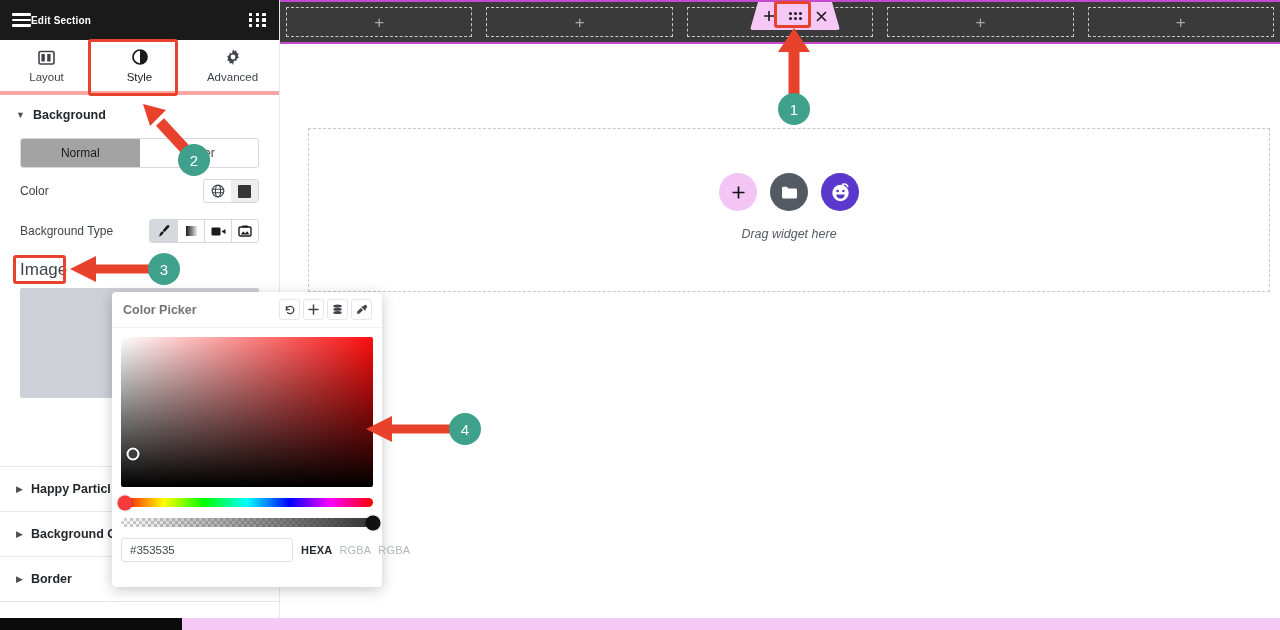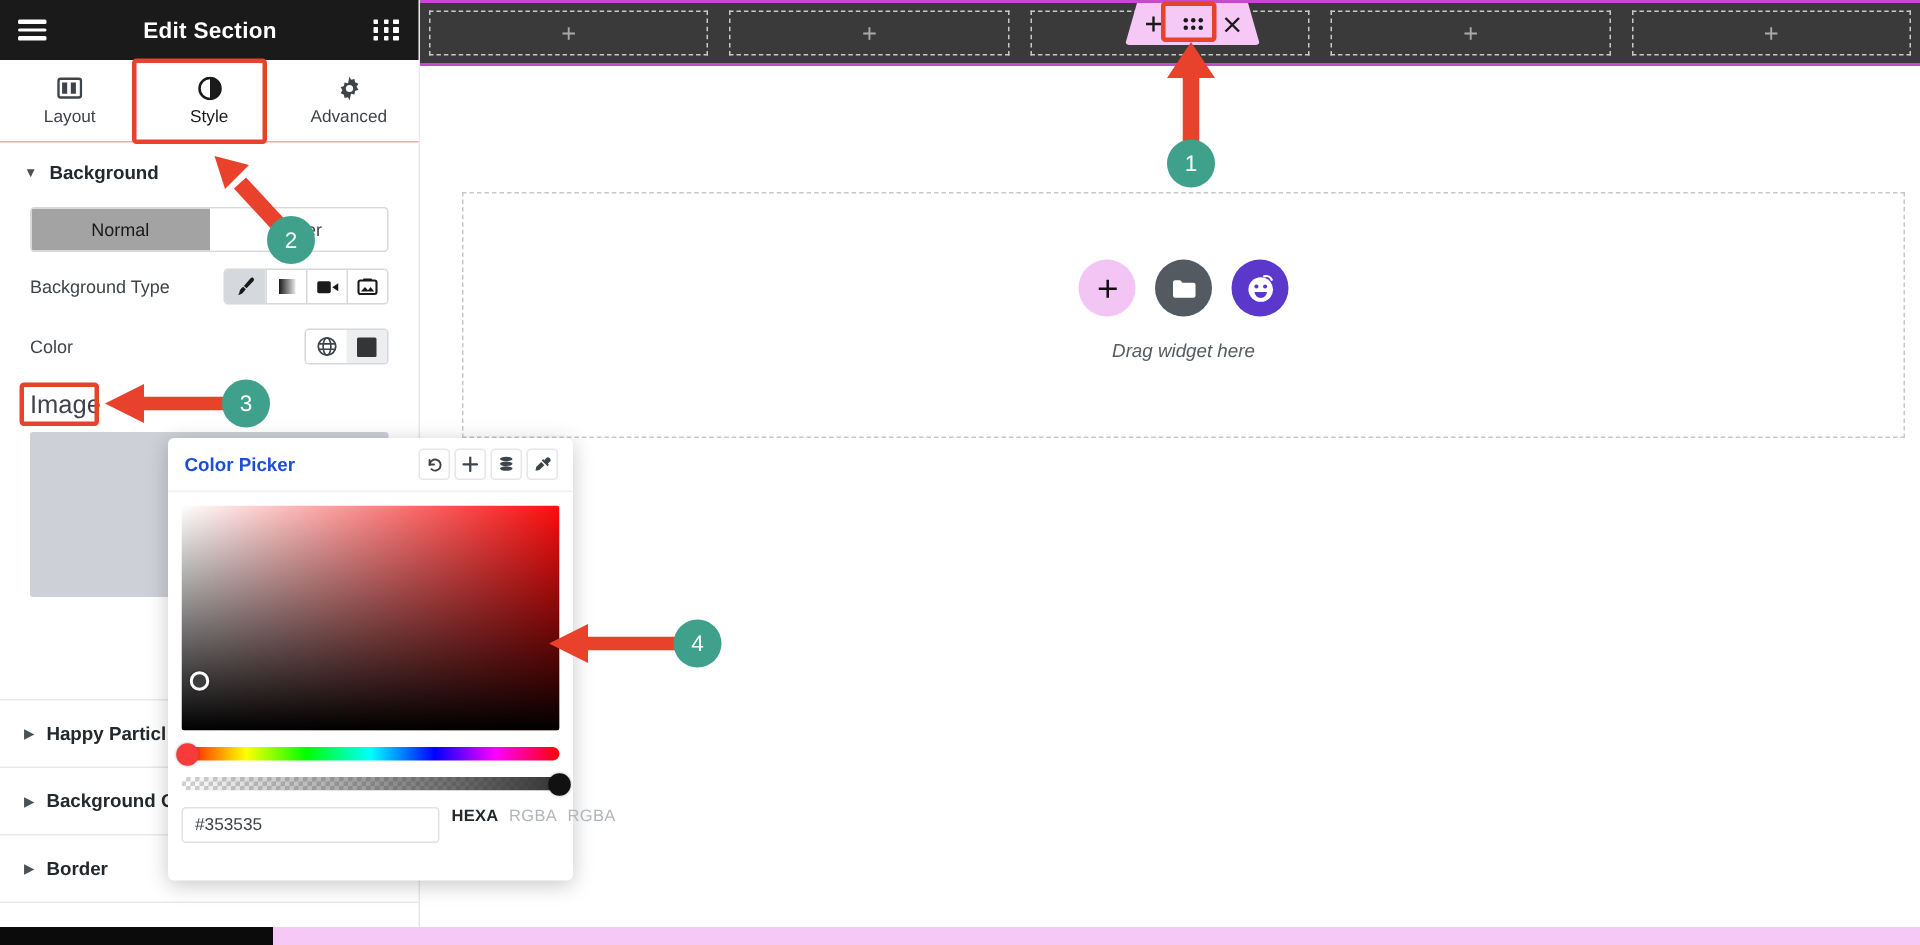--- a/index.html
+++ b/index.html
@@ -24,33 +24,33 @@
     background: #ffffff;
     border-right: 1px solid #e6e9ec;
     z-index: 5;
   }
   .panel-header {
     height: 40px; background: #1a1a1a;
     display: flex; align-items: center; justify-content: space-between;
     padding: 0 12px;
   }
   .panel-title {
-    color: #ffffff; font-size: 15px; font-weight: bold;
+    color: #ffffff; font-size: 10px; font-weight: bold;
     letter-spacing: .2px;
-    flex: 1; text-align: center;
+    flex: 1; text-align: left;
   }
   .hamburger { width: 19px; display: flex; flex-direction: column; gap: 3px; cursor: pointer; }
   .hamburger i { display: block; height: 2.6px; background: #fff; border-radius: 1px; }
   .grid-icon { width: 18px; display: grid; grid-template-columns: repeat(3, 1fr); gap: 2px; cursor: pointer; }
   .grid-icon i { width: 3.4px; height: 3.4px; background: #fff; border-radius: .5px; }
 
   
   .tabs {
     height: 55px; display: flex; background: #fff;
-    border-bottom: 1px solid #fca5a5;
+    border-bottom: 4px solid #fca5a5;
   }
   .tab {
     flex: 1; display: flex; flex-direction: column;
     align-items: center; justify-content: center; gap: 5px;
     cursor: pointer; position: relative;
   }
   .tab .tab-label { font-size: 11.5px; color: #3f444b; }
   .tab .tab-ico { height: 17px; display: flex; align-items: center; }
   .tab.active .tab-label { color: #1a1a1a; }
 
@@ -182,21 +182,21 @@
     position: absolute; left: 112px; top: 292px;
     width: 270px; height: 295px;
     background: #fff; border-radius: 4px;
     box-shadow: 0 3px 14px rgba(0,0,0,.22);
     z-index: 20;
   }
   .cp-head {
     height: 36px; display: flex; align-items: center; justify-content: space-between;
     padding: 0 10px 0 11px; border-bottom: 1px solid #f0f1f3;
   }
-  .cp-title { font-size: 12.5px; font-weight: bold; color: #1d4ed8; }
+  .cp-title { font-size: 12.5px; font-weight: bold; color: #737373; }
   .cp-tools { display: flex; gap: 3px; }
   .cp-tool {
     width: 21px; height: 21px; border: 1px solid #e4e6e9; border-radius: 3px;
     background: #fff; display: flex; align-items: center; justify-content: center;
     cursor: pointer;
   }
   .cp-body { padding: 9px 9px 0 9px; }
   .sv-area {
     position: relative; height: 150px; border-radius: 2px;
     background:
@@ -231,21 +231,21 @@
     background: linear-gradient(to right, rgba(53,53,53,0), rgba(53,53,53,1));
   }
   .sl-handle {
     position: absolute; top: 50%; width: 15px; height: 15px; border-radius: 50%;
     transform: translate(-50%, -50%); cursor: pointer;
     box-shadow: 0 0 2px rgba(0,0,0,.35);
   }
   .sl-handle.hue { left: 4px; background: #f73b3b; }
   .sl-handle.alpha { left: 100%; background: #111; }
   .cp-foot {
-    display: flex; gap: 8px;
+    display: flex; align-items: center; gap: 8px;
     padding: 11px 10px 0 9px;
   }
   .hex-input {
     flex: 1; height: 24px; border: 1px solid #dfe1e4; border-radius: 3px;
     padding: 0 8px; font-size: 11.5px; color: #3f444b;
     font-family: "Liberation Sans", sans-serif; background: #fff;
   }
   .fmt-tabs { display: flex; gap: 7px; }
   .fmt {
     font-size: 11px; color: #b2b6bb; cursor: pointer; letter-spacing: .2px;
@@ -394,20 +394,36 @@
         <span class="caret">▼</span>
         <span class="sec-title">Background</span>
       </div>
 
       <div class="seg">
         <div class="on">Normal</div>
         <div>Hover</div>
       </div>
 
       <div class="row">
+        <span class="lbl">Color</span>
+        <span class="swatch-pair">
+          <span>
+            <svg width="14" height="14" viewBox="0 0 14 14">
+              <circle cx="7" cy="7" r="5.8" fill="none" stroke="#3f444b" stroke-width="1.2"></circle>
+              <ellipse cx="7" cy="7" rx="2.6" ry="5.8" fill="none" stroke="#3f444b" stroke-width="1.1"></ellipse>
+              <path d="M1.4 5.2h11.2M1.4 8.8h11.2" stroke="#3f444b" stroke-width="1.1"></path>
+            </svg>
+          </span>
+          <span class="on">
+            <i class="sw-dark"></i>
+          </span>
+        </span>
+      </div>
+
+      <div class="row">
         <span class="lbl">Background Type</span>
         <span class="choice">
           <span class="on">
             <svg width="14" height="14" viewBox="0 0 14 14">
               <path d="M11.8 1.3c.7.6.7 1.4.2 2L7.4 8.2 5.6 6.6 9.9 1.6c.5-.6 1.3-.7 1.9-.3z" fill="#1a1a1a"></path>
               <path d="M5.1 7.2l1.8 1.6-2 2.3c-.9 1-2.1 1.4-3.3 1.4.8-.6 1-1.3 1.1-2 .1-1 .9-2.2 2.4-3.3z" fill="#1a1a1a"></path>
             </svg>
           </span>
           <span>
             <svg width="13" height="12" viewBox="0 0 13 12">
@@ -429,36 +445,20 @@
           <span>
             <svg width="14" height="12" viewBox="0 0 14 12">
               <rect x="1" y="2" width="12" height="9" rx="1.3" fill="none" stroke="#1a1a1a" stroke-width="1.4"></rect>
               <path d="M2.6 9.4l2.7-3 2 2.1 1.8-2.2 2.3 3.1z" fill="#1a1a1a"></path>
               <rect x="4" y="0.6" width="6" height="1.6" rx=".7" fill="#1a1a1a"></rect>
             </svg>
           </span>
         </span>
       </div>
 
-      <div class="row">
-        <span class="lbl">Color</span>
-        <span class="swatch-pair">
-          <span>
-            <svg width="14" height="14" viewBox="0 0 14 14">
-              <circle cx="7" cy="7" r="5.8" fill="none" stroke="#3f444b" stroke-width="1.2"></circle>
-              <ellipse cx="7" cy="7" rx="2.6" ry="5.8" fill="none" stroke="#3f444b" stroke-width="1.1"></ellipse>
-              <path d="M1.4 5.2h11.2M1.4 8.8h11.2" stroke="#3f444b" stroke-width="1.1"></path>
-            </svg>
-          </span>
-          <span class="on">
-            <i class="sw-dark"></i>
-          </span>
-        </span>
-      </div>
-
       <div class="img-label">Image</div>
       <div class="img-box"></div>
     </div>
 
     <div style="position:absolute; left:0; top:466px; width:279px;">
       <div class="acc-item">
         <span class="caret">▶</span>
         <span class="acc-title">Happy Particl</span>
       </div>
       <div class="acc-item">

